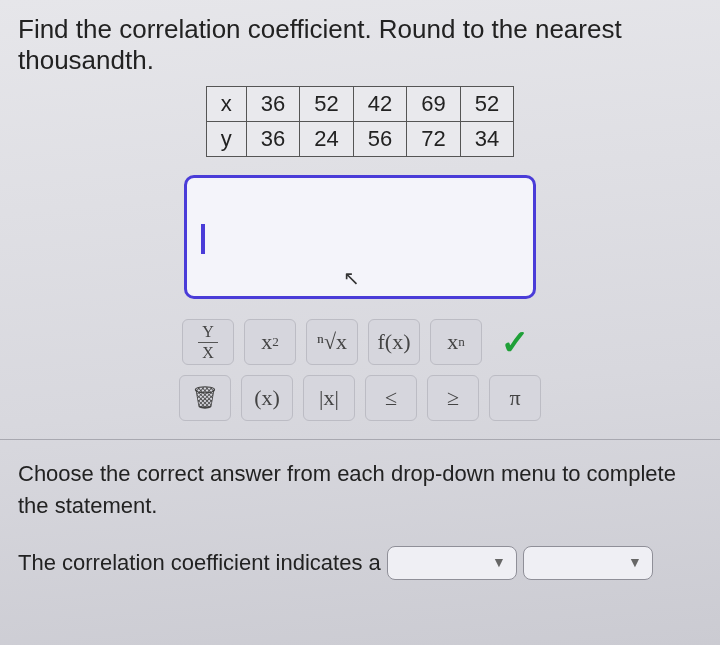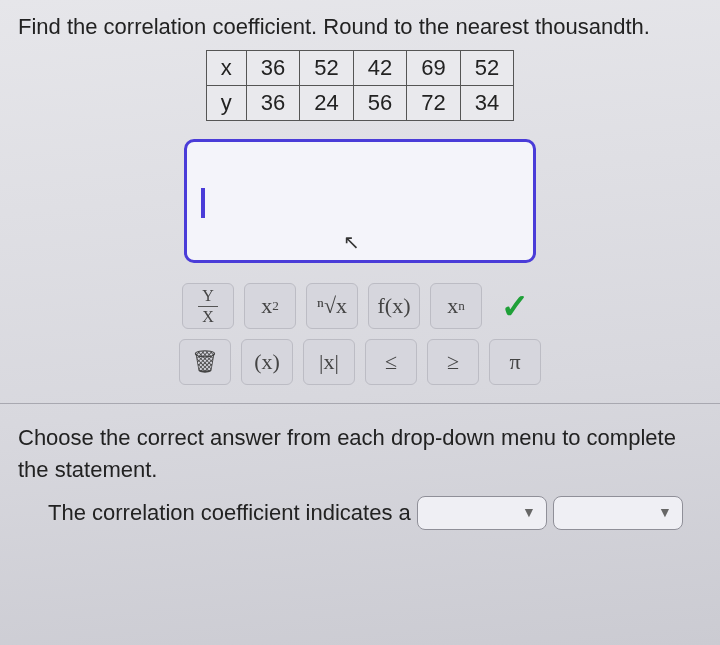--- a/index.html
+++ b/index.html
@@ -10,21 +10,21 @@
     font-family: Arial, Helvetica, sans-serif;
     background: linear-gradient(175deg, #e6e6ea 0%, #d8d8de 60%, #cbcbd2 100%);
     color: #222;
     overflow: hidden;
     position: relative;
   }
   .page {
     padding: 14px 18px 24px 18px;
   }
   .prompt {
-    font-size: 22px;
+    font-size: 26px;
     color: #222;
     margin-bottom: 10px;
   }
   table.data {
     border-collapse: collapse;
     margin: 0 auto 18px auto;
   }
   table.data td, table.data th {
     border: 1px solid #555;
     padding: 4px 14px;
@@ -111,31 +111,30 @@
   }
   .divider {
     border: none;
     border-top: 1px solid #a8a8b0;
     margin: 8px -18px 18px -18px;
   }
   .instruction {
     font-size: 22px;
     line-height: 1.45;
     color: #222;
-    margin-bottom: 6px;
+    margin-bottom: 20px;
   }
   .sentence {
     font-size: 22px;
     line-height: 1.9;
     color: #222;
     display: flex;
     flex-wrap: wrap;
     align-items: center;
     gap: 6px;
-    margin-left: 30px;
   }
   .dropdown {
     display: inline-flex;
     align-items: center;
     justify-content: flex-end;
     width: 130px;
     height: 34px;
     border: 1px solid #8f8f98;
     border-radius: 8px;
     background: #efeff4;

